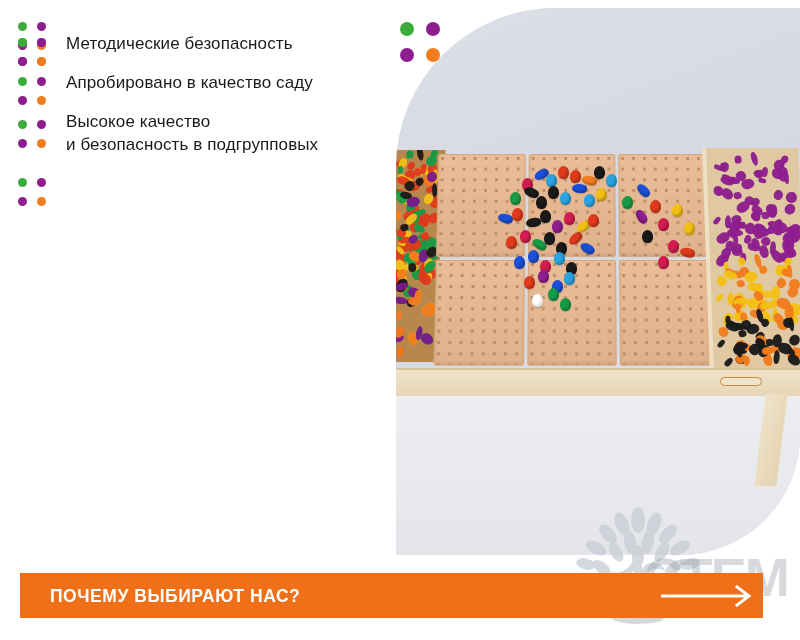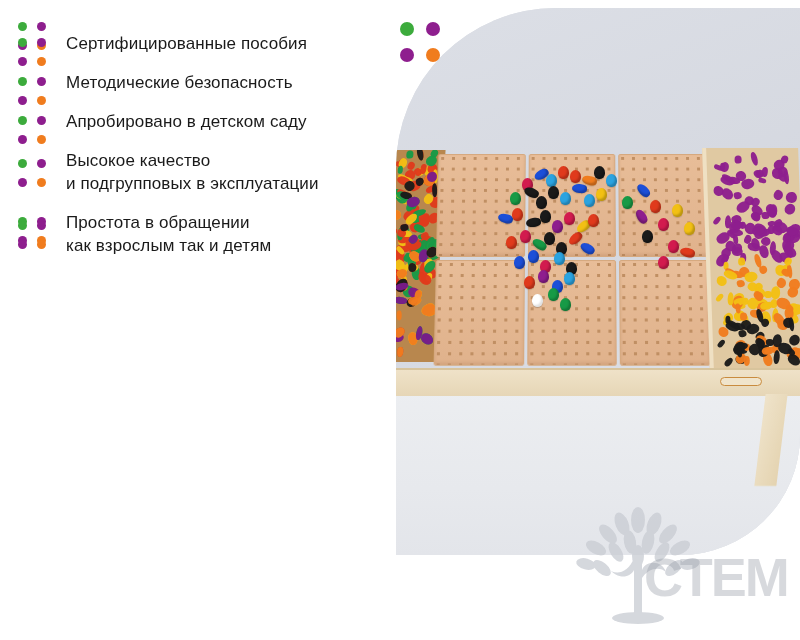--- a/index.html
+++ b/index.html
@@ -268,53 +268,46 @@
           <span class="dot d-tl" style="background: rgb(60, 171, 60);"></span>
           <span class="dot d-tr" style="background: rgb(142, 30, 142);"></span>
           <span class="dot d-bl" style="background: rgb(142, 30, 142);"></span>
           <span class="dot d-br" style="background: rgb(240, 124, 30);"></span>
         </span></div>
       <div class="feature-item lines-1"><span class="dot-grid">
           <span class="dot d-tl" style="background: rgb(60, 171, 60);"></span>
           <span class="dot d-tr" style="background: rgb(142, 30, 142);"></span>
           <span class="dot d-bl" style="background: rgb(142, 30, 142);"></span>
           <span class="dot d-br" style="background: rgb(240, 124, 30);"></span>
-        </span><span class="feature-text">Сертифицированные пособия</span></div>
+        </span></div>
       <div class="feature-item lines-1"><span class="dot-grid">
           <span class="dot d-tl" style="background: rgb(60, 171, 60);"></span>
           <span class="dot d-tr" style="background: rgb(142, 30, 142);"></span>
           <span class="dot d-bl" style="background: rgb(142, 30, 142);"></span>
           <span class="dot d-br" style="background: rgb(240, 124, 30);"></span>
         </span><span class="feature-text">Методические безопасность</span></div>
       <div class="feature-item lines-1"><span class="dot-grid">
           <span class="dot d-tl" style="background: rgb(60, 171, 60);"></span>
           <span class="dot d-tr" style="background: rgb(142, 30, 142);"></span>
           <span class="dot d-bl" style="background: rgb(142, 30, 142);"></span>
           <span class="dot d-br" style="background: rgb(240, 124, 30);"></span>
-        </span><span class="feature-text">Апробировано в детском саду</span></div>
+        </span><span class="feature-text">Апробировано в качество саду</span></div>
       <div class="feature-item lines-2"><span class="dot-grid">
           <span class="dot d-tl" style="background: rgb(60, 171, 60);"></span>
           <span class="dot d-tr" style="background: rgb(142, 30, 142);"></span>
           <span class="dot d-bl" style="background: rgb(142, 30, 142);"></span>
           <span class="dot d-br" style="background: rgb(240, 124, 30);"></span>
         </span><span class="feature-text">Высокое качество
-и подгрупповых в эксплуатации</span></div>
+и безопасность в подгрупповых</span></div>
       <div class="feature-item lines-1"><span class="dot-grid">
           <span class="dot d-tl" style="background: rgb(60, 171, 60);"></span>
           <span class="dot d-tr" style="background: rgb(142, 30, 142);"></span>
           <span class="dot d-bl" style="background: rgb(142, 30, 142);"></span>
           <span class="dot d-br" style="background: rgb(240, 124, 30);"></span>
         </span></div>
-      <div class="feature-item lines-2"><span class="dot-grid">
-          <span class="dot d-tl" style="background: rgb(60, 171, 60);"></span>
-          <span class="dot d-tr" style="background: rgb(142, 30, 142);"></span>
-          <span class="dot d-bl" style="background: rgb(142, 30, 142);"></span>
-          <span class="dot d-br" style="background: rgb(240, 124, 30);"></span>
-        </span><span class="feature-text">Простота в обращении
-как взрослым так и детям</span></div>
     </div>
 
   <div class="photo-panel">
     <div class="wall"></div>
     <div class="floor"></div>
 
     <div class="table-wrap">
 
       <div class="bin-left" id="binLeft">
           <span class="peg-blob" style="background: rgb(224, 58, 28); width: 14.3661px; height: 6.73542px; left: 8.42204px; top: 94.8182px; transform: rotate(5.88857deg);"></span>
@@ -771,14 +764,21 @@
         <ellipse cx="34" cy="70" rx="5.5" ry="10.5" transform="rotate(-50 34 70)"></ellipse>
         <ellipse cx="106" cy="70" rx="5.5" ry="10.5" transform="rotate(50 106 70)"></ellipse>
         <ellipse cx="70" cy="58" rx="6" ry="11"></ellipse>
         <path d="M66 60 C 60 76, 46 78, 40 70 C 50 82, 62 80, 66 72 L66 116 L74 116 L74 80 C 80 70, 92 68, 98 74 C 94 62, 78 62, 74 72 L74 62 Z"></path>
         <ellipse cx="70" cy="120" rx="26" ry="6"></ellipse>
       </g>
     </svg>
     <div class="wm-text">СТЕМ</div>
   </div>
 
+  <div class="cta-bar">
+    <span class="cta-text">ПОЧЕМУ ВЫБИРАЮТ НАС?</span>
+    <svg class="cta-arrow" viewBox="0 0 96 22">
+      <line x1="2" y1="11" x2="88" y2="11" stroke="#ffffff" stroke-width="3"></line>
+      <polyline points="78,2 90,11 78,20" fill="none" stroke="#ffffff" stroke-width="3" stroke-linecap="square"></polyline>
+    </svg>
+  </div>
 
 </div>
 
 </body></html>

